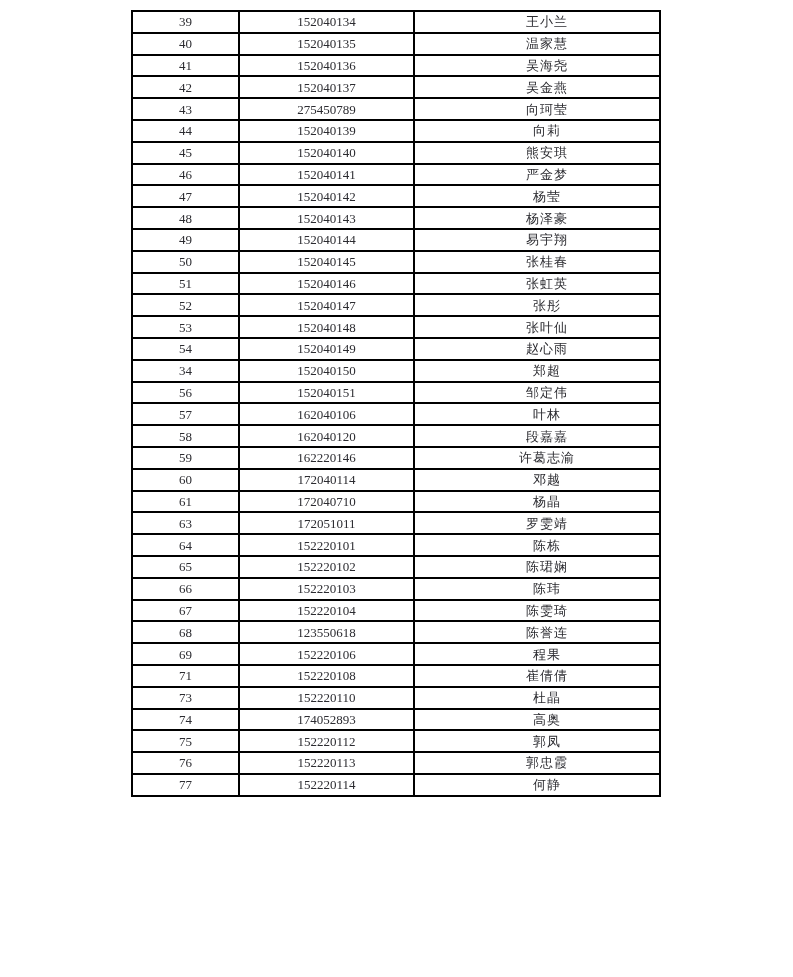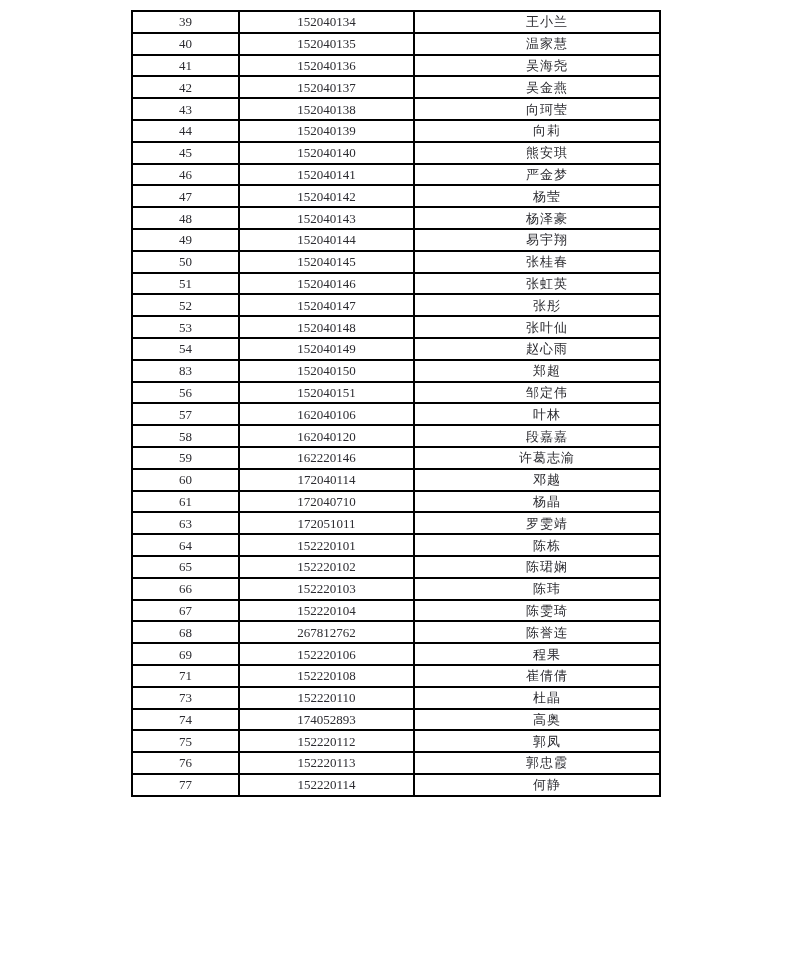--- a/index.html
+++ b/index.html
@@ -77,21 +77,21 @@
             <td class="id-cell">152040136</td>
             <td class="name-cell">吴海尧</td>
           </tr>
           <tr>
             <td class="index-cell">42</td>
             <td class="id-cell">152040137</td>
             <td class="name-cell">吴金燕</td>
           </tr>
           <tr>
             <td class="index-cell">43</td>
-            <td class="id-cell">152040138</td>
+            <td class="id-cell">275450789</td>
             <td class="name-cell">向珂莹</td>
           </tr>
           <tr>
             <td class="index-cell">44</td>
             <td class="id-cell">152040139</td>
             <td class="name-cell">向莉</td>
           </tr>
           <tr>
             <td class="index-cell">45</td>
             <td class="id-cell">152040140</td>
@@ -136,21 +136,21 @@
             <td class="index-cell">53</td>
             <td class="id-cell">152040148</td>
             <td class="name-cell">张叶仙</td>
           </tr>
           <tr>
             <td class="index-cell">54</td>
             <td class="id-cell">152040149</td>
             <td class="name-cell">赵心雨</td>
           </tr>
           <tr>
-            <td class="index-cell">83</td>
+            <td class="index-cell">34</td>
             <td class="id-cell">152040150</td>
             <td class="name-cell">郑超</td>
           </tr>
           <tr>
             <td class="index-cell">56</td>
             <td class="id-cell">152040151</td>
             <td class="name-cell">邹定伟</td>
           </tr>
           <tr>
             <td class="index-cell">57</td>
@@ -197,21 +197,21 @@
             <td class="id-cell">152220103</td>
             <td class="name-cell">陈玮</td>
           </tr>
           <tr>
             <td class="index-cell">67</td>
             <td class="id-cell">152220104</td>
             <td class="name-cell">陈雯琦</td>
           </tr>
           <tr>
             <td class="index-cell">68</td>
-            <td class="id-cell">267812762</td>
+            <td class="id-cell">123550618</td>
             <td class="name-cell">陈誉连</td>
           </tr>
           <tr>
             <td class="index-cell">69</td>
             <td class="id-cell">152220106</td>
             <td class="name-cell">程果</td>
           </tr>
           <tr>
             <td class="index-cell">71</td>
             <td class="id-cell">152220108</td>

